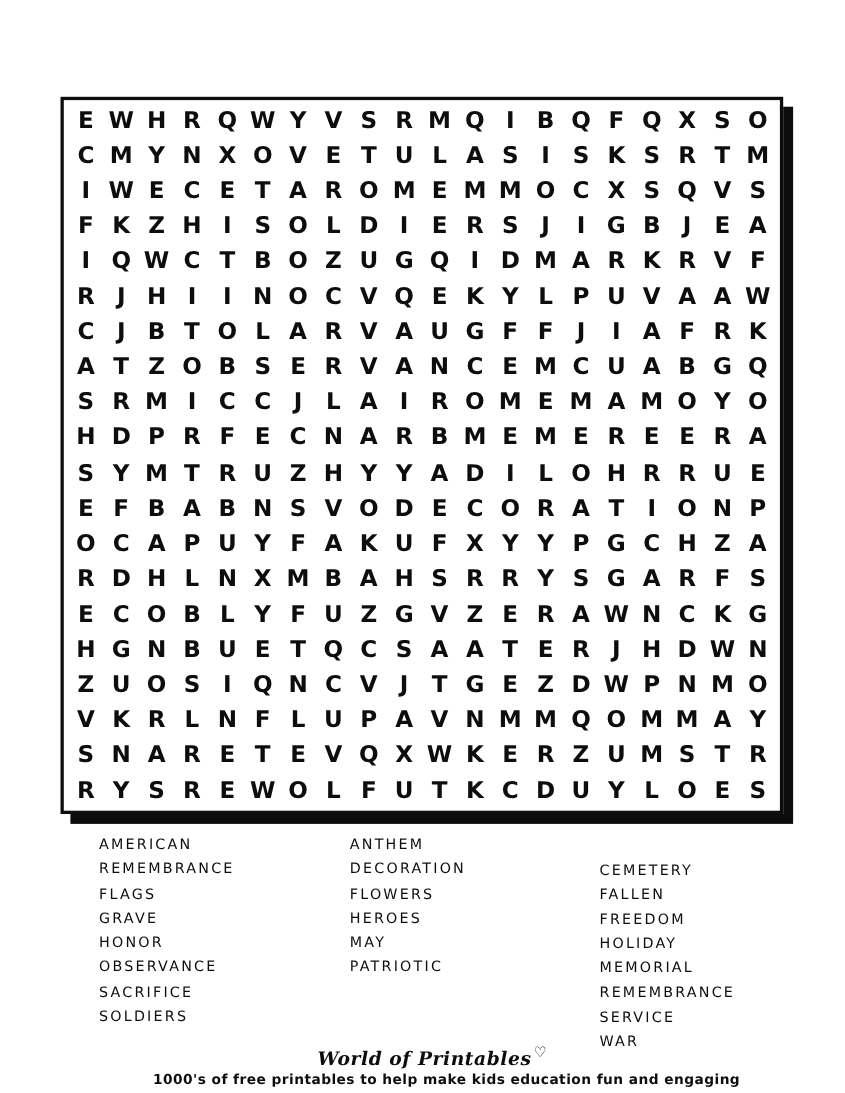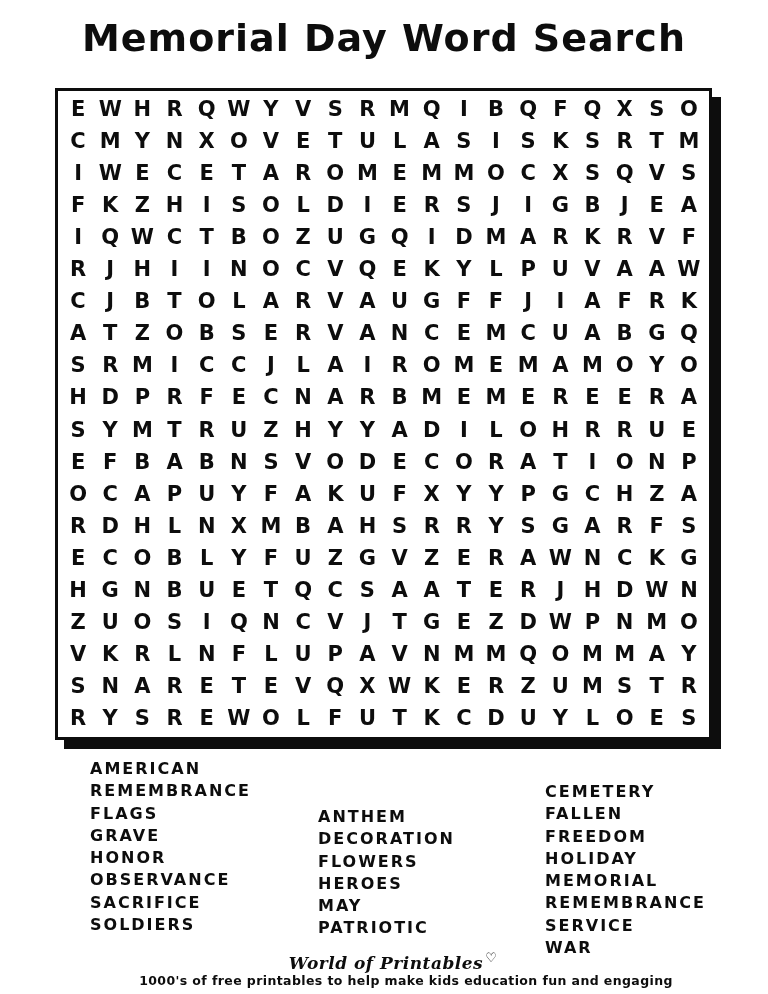--- a/index.html
+++ b/index.html
@@ -52,25 +52,25 @@
   }
   .words {
     position: absolute;
     left: 90px;
     top: 758px;
     width: 620px;
     display: flex;
   }
   .word-col { display: block; }
   .word-col-0 { width: 228px; }
-  .word-col-1 { width: 227px; margin-top: 48px; }
+  .word-col-1 { width: 227px; }
   .word-col-2 { width: 165px; margin-top: 23px; }
   .word {
-    font-size: 16px;
-    font-weight: 700;
+    font-size: 13px;
+    font-weight: 400;
     letter-spacing: 2px;
     line-height: 22.3px;
     white-space: nowrap;
   }
   .footer {
     position: absolute;
     left: 93px;
     top: 950px;
     width: 600px;
     display: flex;
@@ -98,21 +98,20 @@
     font-weight: 700;
     letter-spacing: 0.4px;
     white-space: nowrap;
   }
 </style>
 </head>
 <body>
 
 <div class="page">
 
-  <h1 class="title">Memorial Day Word Search</h1>
 
   <div class="grid-box">
     <div class="grid" id="grid">
         <span class="cell">E</span>
         <span class="cell">W</span>
         <span class="cell">H</span>
         <span class="cell">R</span>
         <span class="cell">Q</span>
         <span class="cell">W</span>
         <span class="cell">Y</span>

